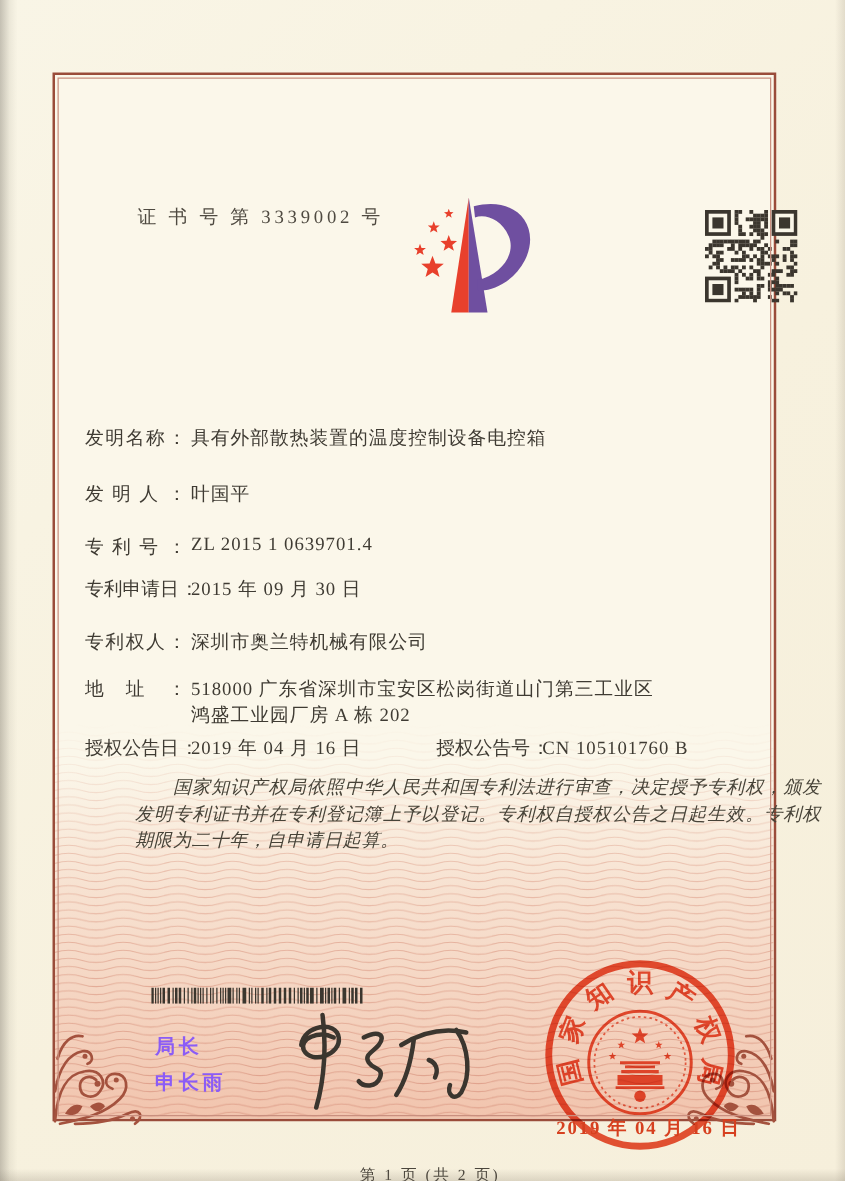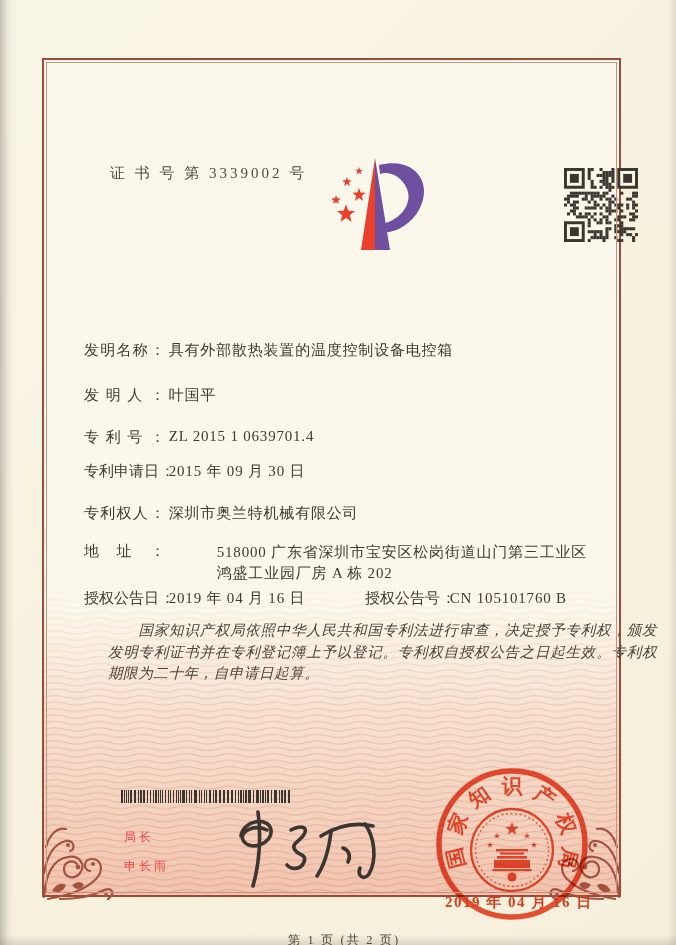--- a/index.html
+++ b/index.html
@@ -32,34 +32,34 @@
   .orn-br{right:-6px;bottom:-8px;transform:scaleX(-1);}
 
   .cert-number{position:absolute;left:66px;top:104px;font-size:15px;letter-spacing:3px;color:#4f4a41;}
   .logo{position:absolute;left:272px;top:90px;width:122px;height:110px;}
   .qr{position:absolute;left:520px;top:108px;width:74px;height:74px;}
 
   .title{position:absolute;left:0;top:204px;width:579px;text-align:center;
     font-size:35px;font-weight:bold;color:#312e28;letter-spacing:21px;padding-left:21px;box-sizing:border-box;}
 
   .fields{position:absolute;left:24px;top:0;width:540px;font-size:15px;color:#3f3b33;}
-  .frow{position:absolute;left:16px;white-space:nowrap;}
+  .frow{position:absolute;left:0;white-space:nowrap;}
   .f-label{display:inline-block;width:81px;text-align:justify;text-align-last:justify;letter-spacing:0;vertical-align:top;}
   .f-label::after{content:"：";margin-left:1px;}
   .f-value{letter-spacing:.8px;}
-  .f-value.wrap{display:inline-block;white-space:normal;width:386px;line-height:21px;vertical-align:top;margin-left:48px;}
+  .f-value.wrap{display:inline-block;white-space:normal;width:386px;line-height:21px;vertical-align:top;}
   .f-col2{margin-left:56px;font-family:Liberation Serif, serif;}
   .r0{top:281px}.r1{top:326px}.r2{top:368px}.r3{top:402px}.r4{top:444px}.r5{top:482px}.r6{top:529px}
 
   .paras{position:absolute;left:64px;top:560px;width:549px;color:#474338;
     font-size:14.5px;line-height:21.5px;text-align:justify;font-style:italic;letter-spacing:.6px;}
   .paras p{margin:0;text-indent:2.1em;}
 
   .barcode{position:absolute;left:77px;top:730px;width:172px;height:13px;}
-  .director{position:absolute;left:80px;top:763px;color:#ef4444;font-size:12px;line-height:29px;letter-spacing:3px;font-weight:normal;}
+  .director{position:absolute;left:80px;top:763px;color:#8b5cf6;font-size:16px;line-height:29px;letter-spacing:3px;font-weight:bold;}
   .signature{position:absolute;left:183px;top:744px;width:160px;height:90px;}
 
   .seal{position:absolute;left:388px;top:704px;width:160px;height:160px;mix-blend-mode:multiply;opacity:.93;}
   .seal-date{position:absolute;left:401px;top:833px;font-size:15px;color:#d6401f;letter-spacing:1.5px;font-weight:bold;white-space:nowrap;}
 
   .page-info{position:absolute;left:0;top:872px;width:600px;text-align:center;font-size:12.5px;color:#4a453c;letter-spacing:2px;}
   .back-note{position:absolute;left:0;top:917px;width:610px;text-align:center;font-size:13.5px;color:#45413a;letter-spacing:2px;font-style:italic;}
 </style>
 </head>
 <body>

